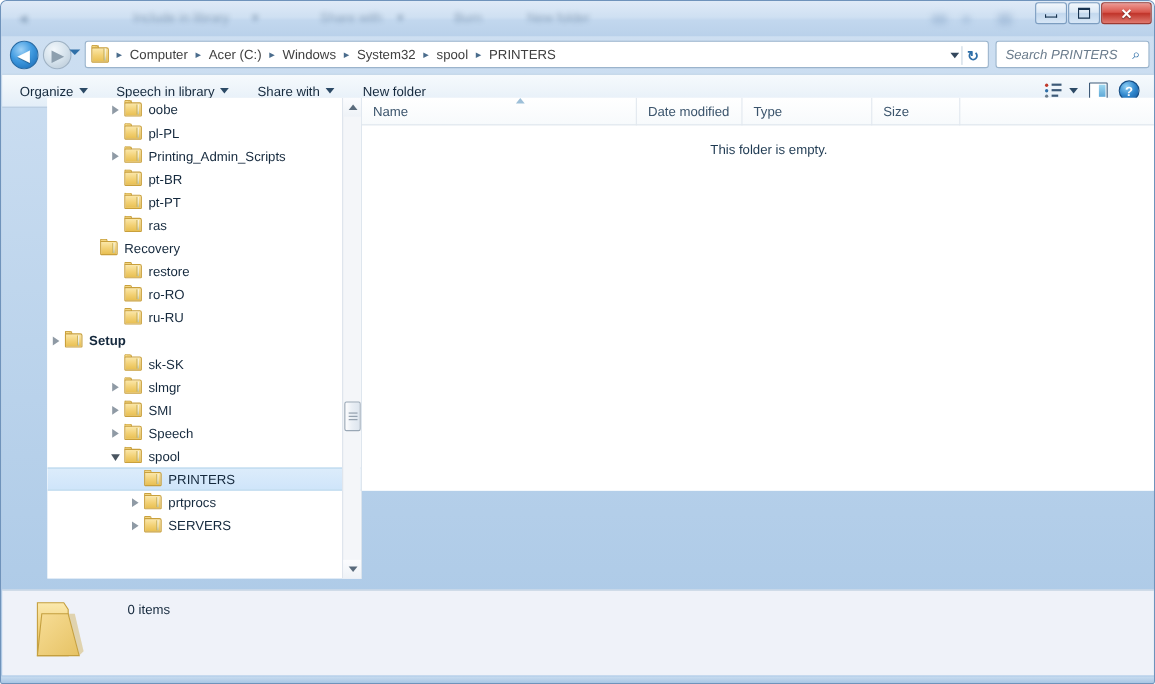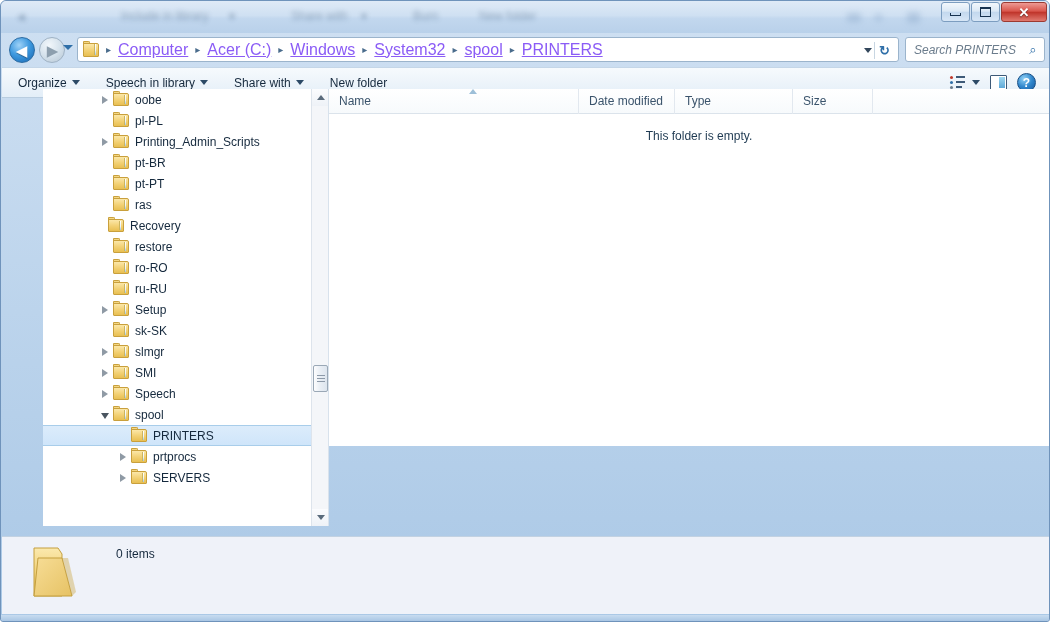--- a/index.html
+++ b/index.html
@@ -101,21 +101,21 @@
     background: #ffffff;
     border: 1px solid #9bb4cc;
     border-radius: 3px;
     display: flex; align-items: center;
     padding-left: 5px;
   }
   .crumb-folder {
     width: 16px; height: 14px; margin-right: 3px; position: relative; flex: 0 0 auto;
   }
   .crumb {
-    font-size: 16px; color: #8b5cf6; padding: 2px 3px; white-space: nowrap; text-decoration: underline;
+    font-size: 12px; color: #404040; padding: 2px 3px; white-space: nowrap;
   }
   .sep {
     color: #4a6c8c; font-size: 10px; padding: 0 4px; flex: 0 0 auto;
   }
   #crumbdrop {
     position: absolute; right: 26px; top: 10px;
     width: 0; height: 0;
     border-left: 4px solid transparent; border-right: 4px solid transparent;
     border-top: 5px solid #33475c;
   }
@@ -496,21 +496,21 @@
           </div>
           <div class="trow" style="padding-left: 54px;">
             <span class="expander"></span>
             <span class="tfolder fi">
               <span class="tab"></span>
               <span class="back"></span>
               <span class="spine"></span>
             </span>
             <span class="tlabel">ras</span>
           </div>
-          <div class="trow" style="padding-left: 49px;">
+          <div class="trow" style="padding-left: 32px;">
             <span class="expander"></span>
             <span class="tfolder fi">
               <span class="tab"></span>
               <span class="back"></span>
               <span class="spine"></span>
             </span>
             <span class="tlabel">Recovery</span>
           </div>
           <div class="trow" style="padding-left: 54px;">
             <span class="expander"></span>
@@ -532,21 +532,21 @@
           </div>
           <div class="trow" style="padding-left: 54px;">
             <span class="expander"></span>
             <span class="tfolder fi">
               <span class="tab"></span>
               <span class="back"></span>
               <span class="spine"></span>
             </span>
             <span class="tlabel">ru-RU</span>
           </div>
-          <div class="trow" style="padding-left: 54px;">
+          <div class="trow" style=" font-weight: bold;">
             <span class="expander">
               <span class="tri-closed"></span>
             </span>
             <span class="tfolder fi">
               <span class="tab"></span>
               <span class="back"></span>
               <span class="spine"></span>
             </span>
             <span class="tlabel">Setup</span>
           </div>

